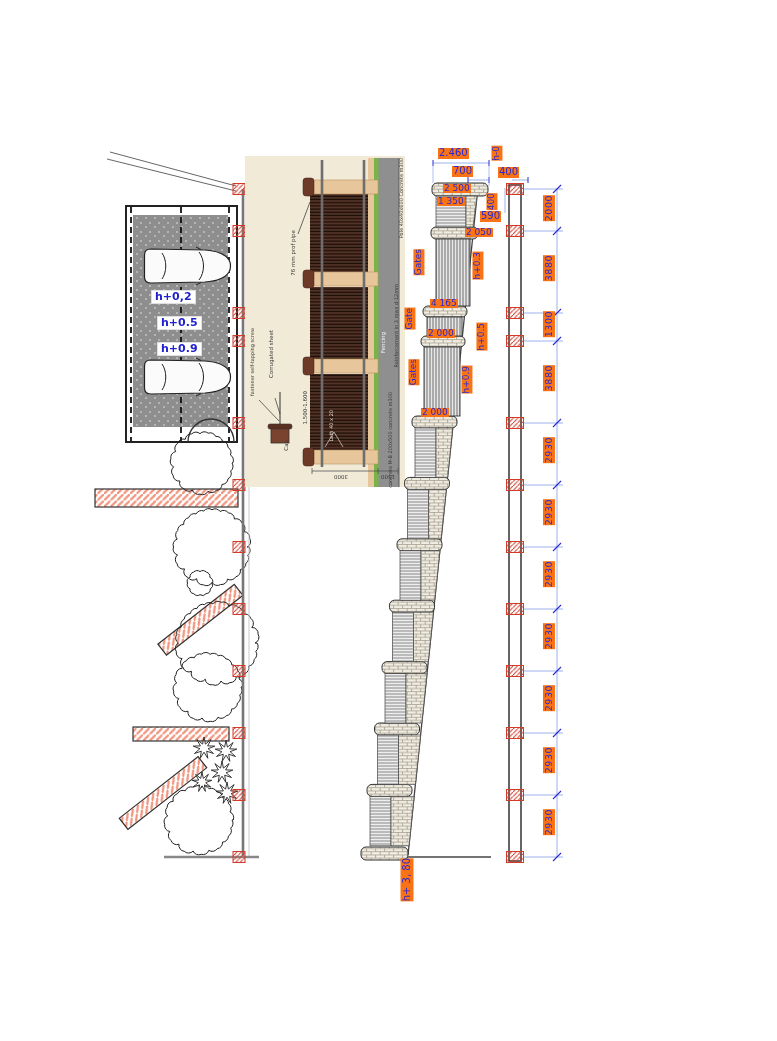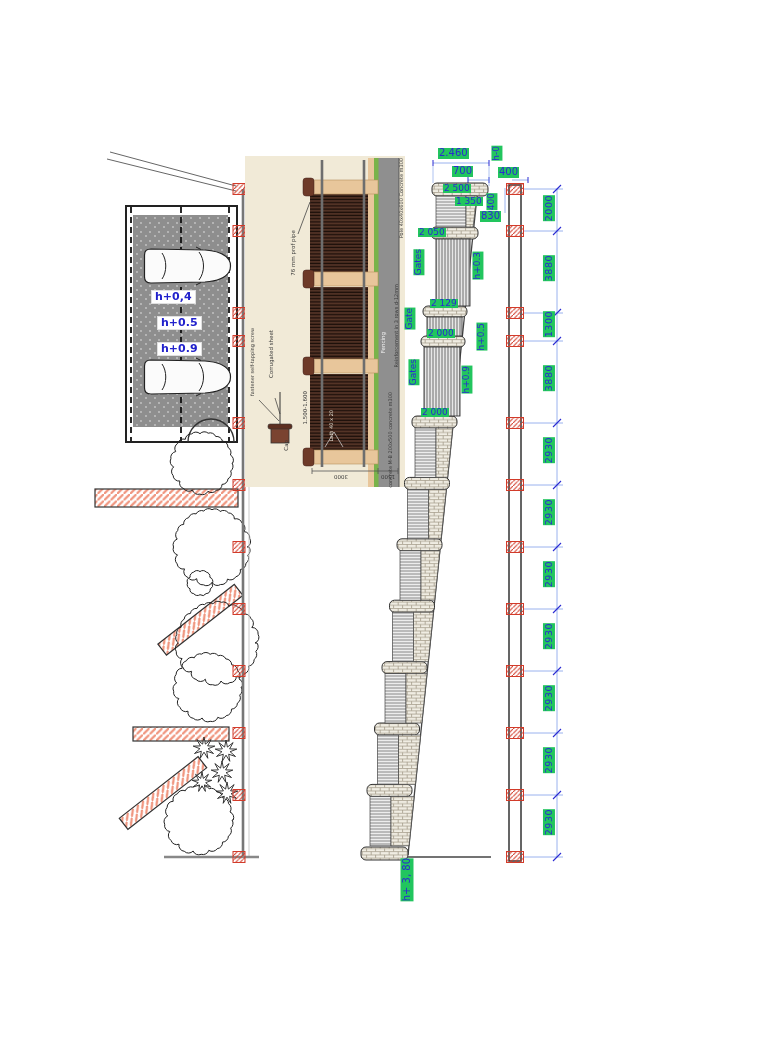--- a/index.html
+++ b/index.html
@@ -1,19 +1,19 @@
 <!DOCTYPE html>
 <html><head>
 <meta charset="utf-8">
 <style>
   html,body{margin:0;padding:0;background:#fff;}
   .sheet{position:relative;width:777px;height:1041px;background:#ffffff;overflow:hidden;
          font-family:"DejaVu Sans",sans-serif;}
   .lbl{position:absolute;white-space:nowrap;line-height:1.05;}
-  .dim{font-size:9px;color:#2a2ad2;background:#22c55e;padding:0 1px;}
+  .dim{font-size:9px;color:#2a2ad2;background:#f97316;padding:0 1px;}
   .big{font-size:10px;}
   .pill{font-size:11px;font-weight:bold;color:#2222cc;background:#fff;padding:0 3px;border:0.5px solid #e0e0e0;}
   .vtext{writing-mode:vertical-rl;transform:rotate(180deg);}
   .chain{font-size:9.5px;letter-spacing:0.5px;}
   .tiny{font-size:5.5px;color:#3a3a3a;background:transparent;}
   .t5{font-size:5px;}
   .white{color:#f4f4f4;}
   .lt{color:#e3ded2;}
   .flip{transform:rotate(180deg);}
 </style>
@@ -219,37 +219,37 @@
       <line x1="553" y1="737" x2="561" y2="729" stroke="#2a2ad2" stroke-width="1.1" fill="none"></line>
       <line x1="523" y1="795" x2="563" y2="795" stroke="#9ab2ee" stroke-width="1" fill="none"></line>
       <rect x="506.5" y="789.5" width="17" height="11" fill="url(#redh)" stroke="#d23b2a" stroke-width="1"></rect>
       <line x1="553" y1="799" x2="561" y2="791" stroke="#2a2ad2" stroke-width="1.1" fill="none"></line>
       <line x1="523" y1="857" x2="563" y2="857" stroke="#9ab2ee" stroke-width="1" fill="none"></line>
       <rect x="506.5" y="851.5" width="17" height="11" fill="url(#redh)" stroke="#d23b2a" stroke-width="1"></rect>
       <line x1="553" y1="861" x2="561" y2="853" stroke="#2a2ad2" stroke-width="1.1" fill="none"></line>
     </svg>
 
   
-  <div class="lbl pill" style="left:151px;top:290px">h+0,4</div>
+  <div class="lbl pill" style="left:151px;top:290px">h+0,2</div>
   <div class="lbl pill" style="left:157px;top:316px">h+0.5</div>
   <div class="lbl pill" style="left:157px;top:342px">h+0.9</div>
 
   
   <div class="lbl dim big" style="left:438px;top:148px">2.460</div>
   <div class="lbl dim big" style="left:452px;top:166px">700</div>
   <div class="lbl dim big" style="left:498px;top:167px">400</div>
   <div class="lbl dim vtext" style="left:491px;top:146px">h-0</div>
   <div class="lbl dim vtext" style="left:486px;top:193px">400</div>
-  <div class="lbl dim big" style="left:480px;top:211px">830</div>
+  <div class="lbl dim big" style="left:480px;top:211px">590</div>
 
   
   <div class="lbl dim" style="left:443px;top:184px">2 500</div>
-  <div class="lbl dim" style="left:455px;top:197px">1 350</div>
-  <div class="lbl dim" style="left:418px;top:228px">2 050</div>
-  <div class="lbl dim" style="left:430px;top:299px">2 129</div>
+  <div class="lbl dim" style="left:437px;top:197px">1 350</div>
+  <div class="lbl dim" style="left:465px;top:228px">2 050</div>
+  <div class="lbl dim" style="left:430px;top:299px">4 165</div>
   <div class="lbl dim" style="left:427px;top:329px">2 000</div>
   <div class="lbl dim" style="left:421px;top:408px">2 000</div>
 
   
   <div class="lbl dim vtext" style="left:413px;top:249px">Gates</div>
   <div class="lbl dim vtext" style="left:404px;top:308px">Gate</div>
   <div class="lbl dim vtext" style="left:408px;top:359px">Gates</div>
   <div class="lbl dim vtext" style="left:472px;top:252px">h+0.3</div>
   <div class="lbl dim vtext" style="left:476px;top:323px">h+0.5</div>
   <div class="lbl dim vtext" style="left:461px;top:366px">h+0.9</div>

